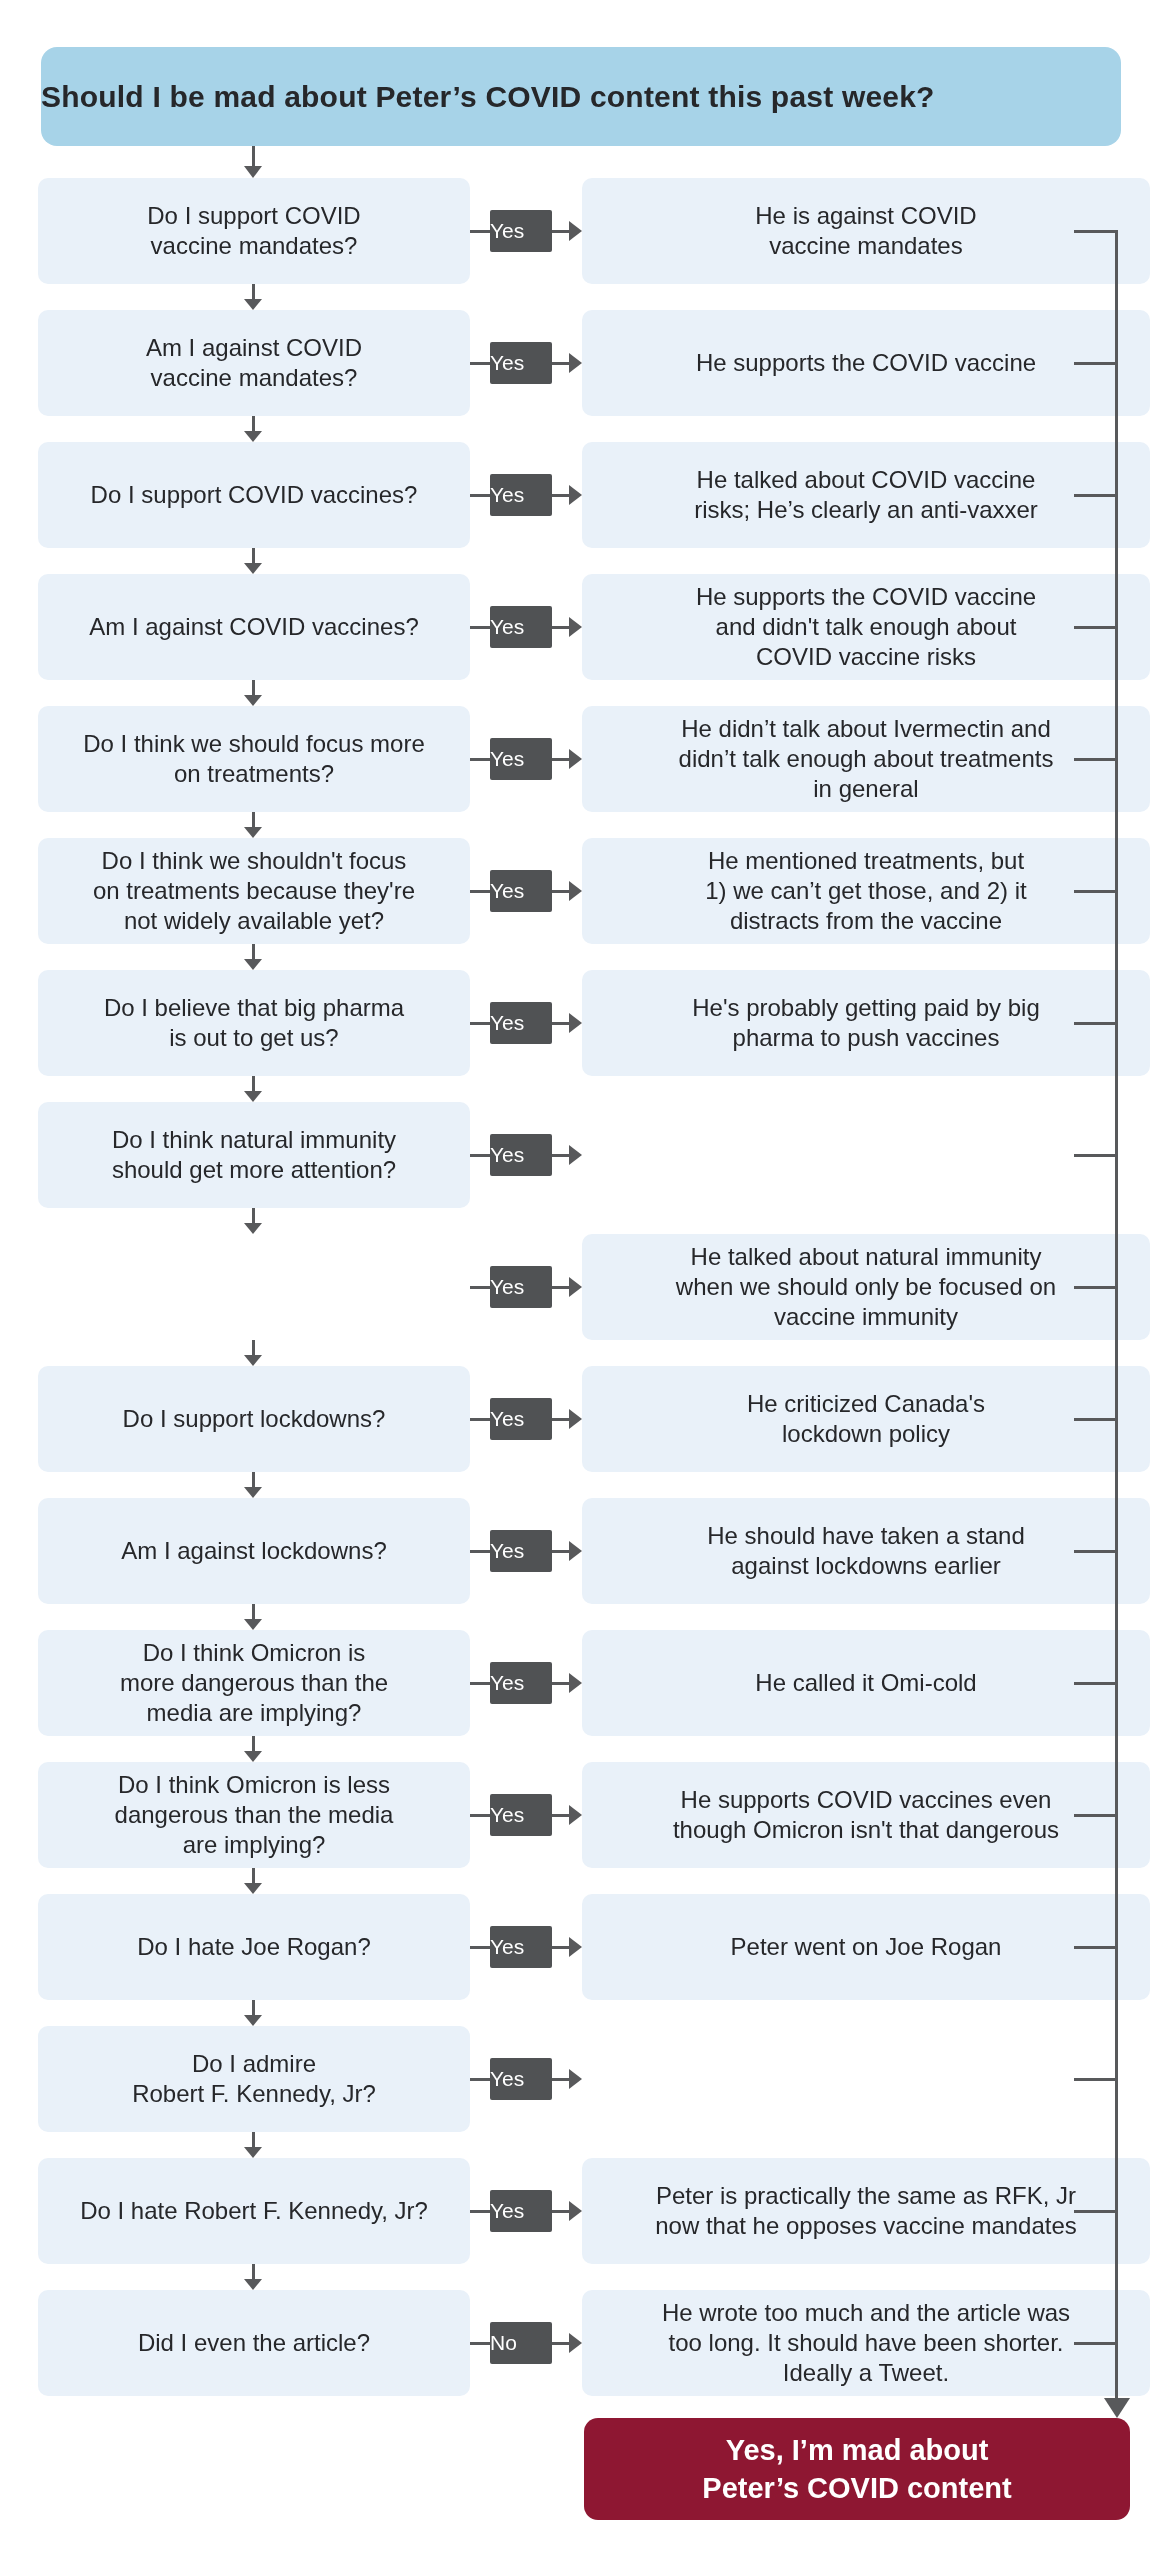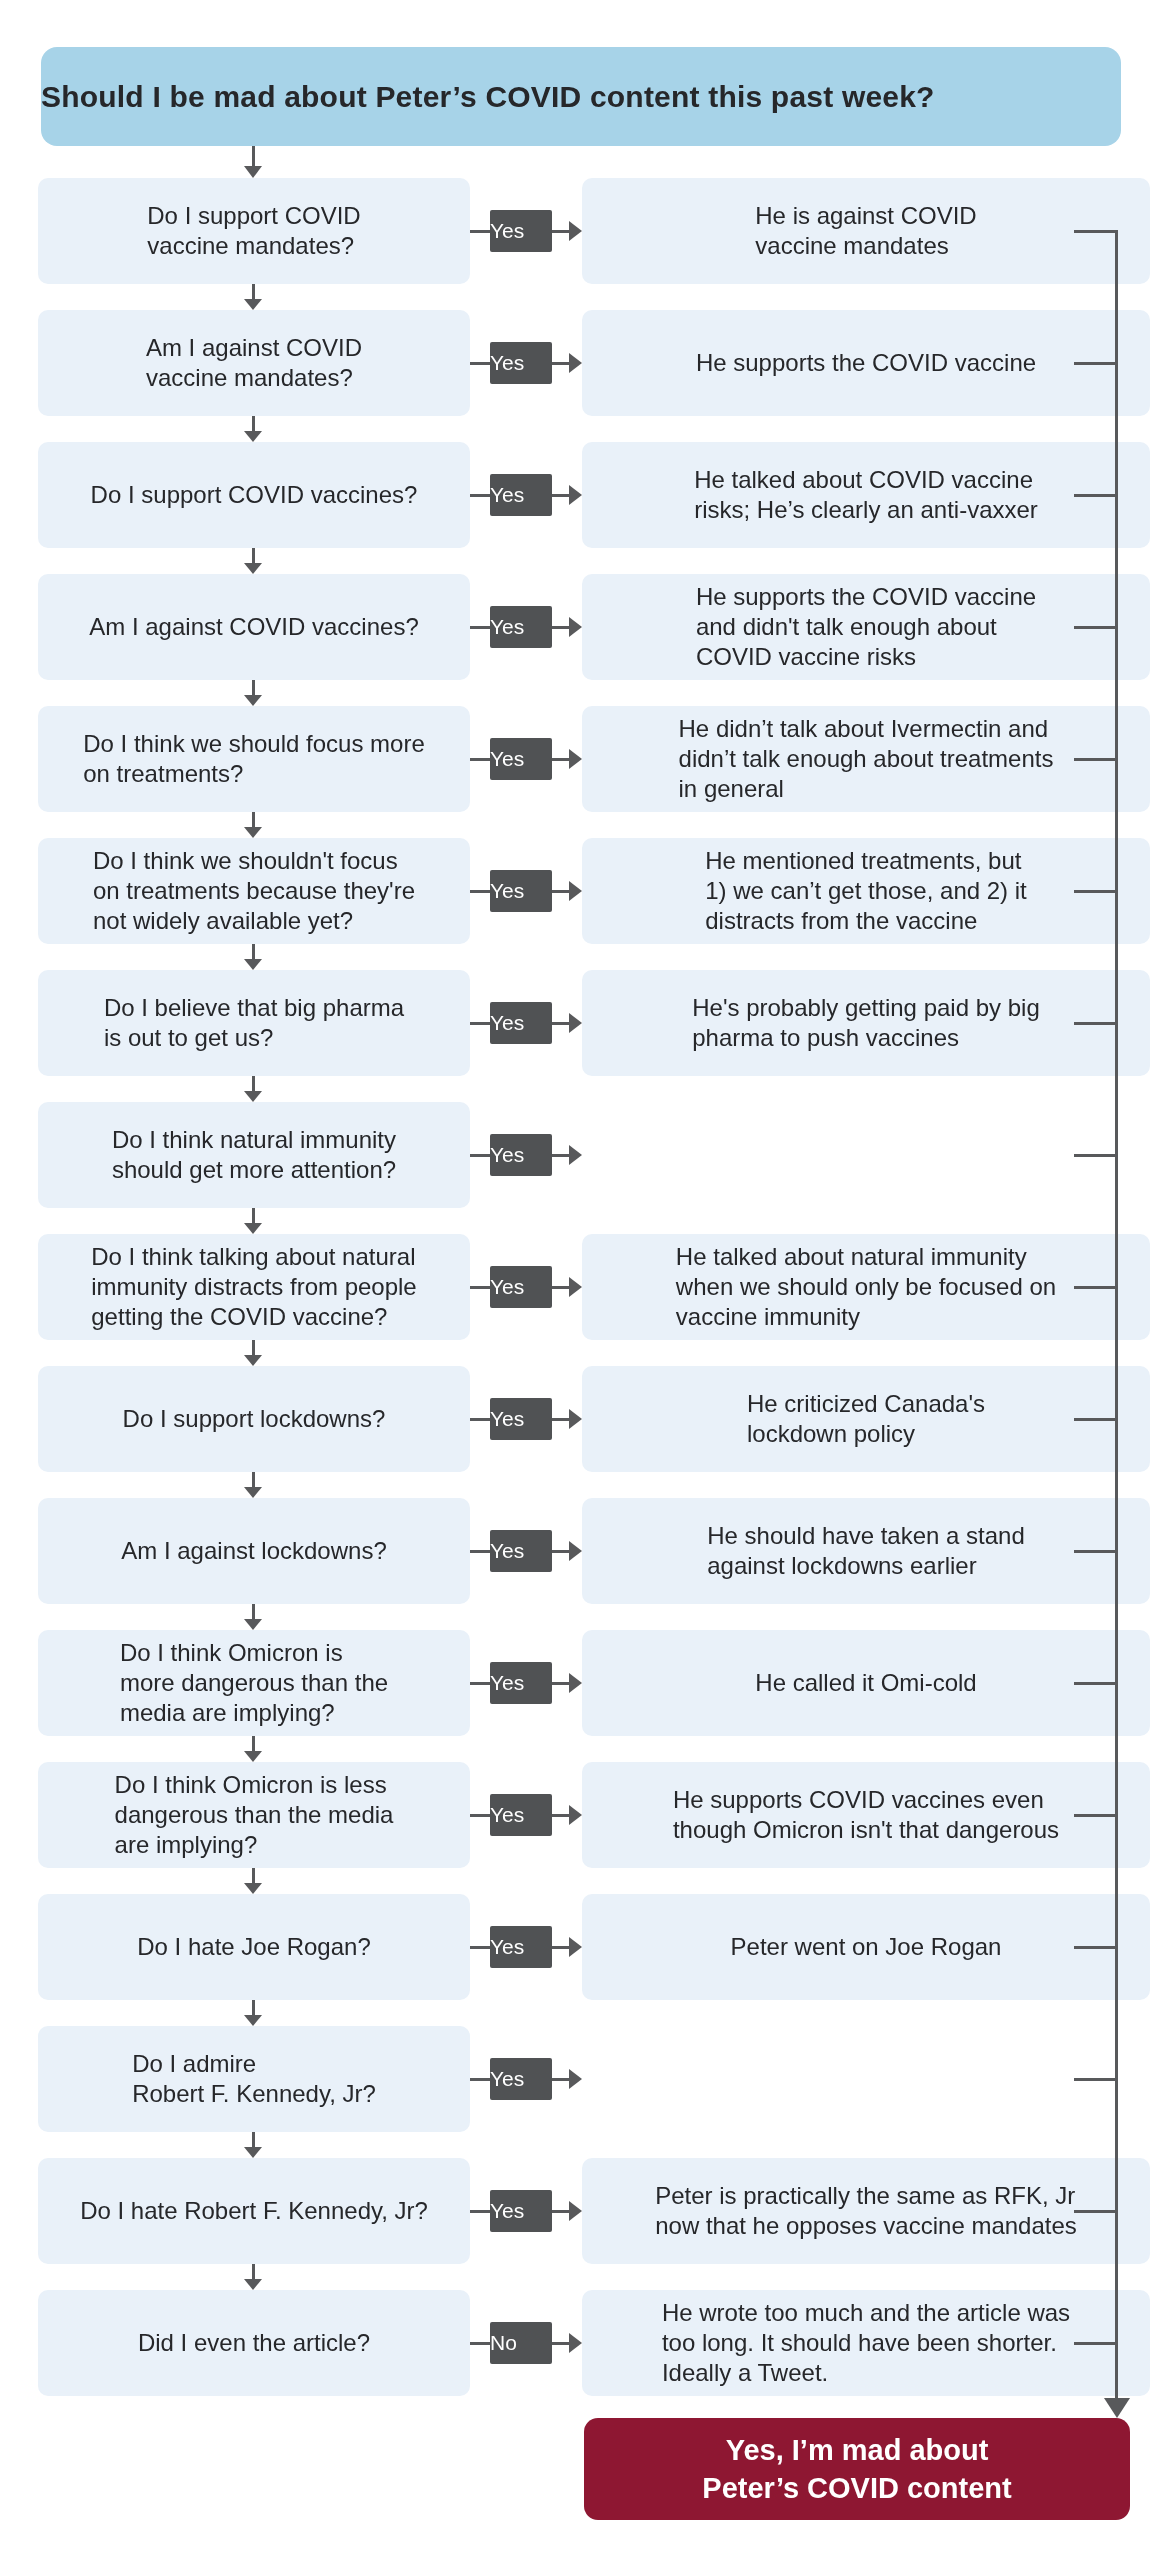--- a/index.html
+++ b/index.html
@@ -25,21 +25,21 @@
 
   .header-arrow .stem { left:252px; top:146px; height:21px; }
   .header-arrow .head-down { left:244px; top:166px; }
 
   
   .rows { position:absolute; left:0; top:178px; width:1166px; }
   .row { position:relative; height:106px; margin-bottom:26px; }
   .q-box, .a-box {
     position:absolute; top:0; height:106px; background:var(--box-bg,#e9f1f9);
     border-radius:10px; display:flex; align-items:center; justify-content:center;
-    text-align:left; box-sizing:border-box; padding:0 10px;
+    text-align:center; box-sizing:border-box; padding:0 10px;
   }
   .q-box { left:38px; width:432px; }
   .a-box { left:582px; width:568px; }
   .box-text { font-size:24px; line-height:30px; color:var(--text,#26272a); white-space:pre-line; }
 
   .hline { position:absolute; height:3px; background:var(--line,#58595b); top:52px; }
   .q-line { left:470px; width:20px; }
   .badge {
     position:absolute; left:490px; top:32px; width:62px; height:42px;
     background:var(--badge-bg,#505254); border-radius:2px;
@@ -260,25 +260,20 @@
     <div class="hline badge-line"></div>
     <div class="head-right"></div>
     <div class="hline stub-line"></div>
     <div class="flow-arrow row-arrow">
       <div class="stem"></div>
       <div class="head-down"></div>
     </div>
   </div>
 
   <div class="row">
-    <div class="q-box">
-      <span class="box-text">Do I think talking about natural
-immunity distracts from people
-getting the COVID vaccine?</span>
-    </div>
     <div class="hline q-line"></div>
     <div class="badge">
       <span class="badge-text">Yes</span>
     </div>
     <div class="hline badge-line"></div>
     <div class="head-right"></div>
     <div class="a-box">
       <span class="box-text">He talked about natural immunity
 when we should only be focused on
 vaccine immunity</span>

